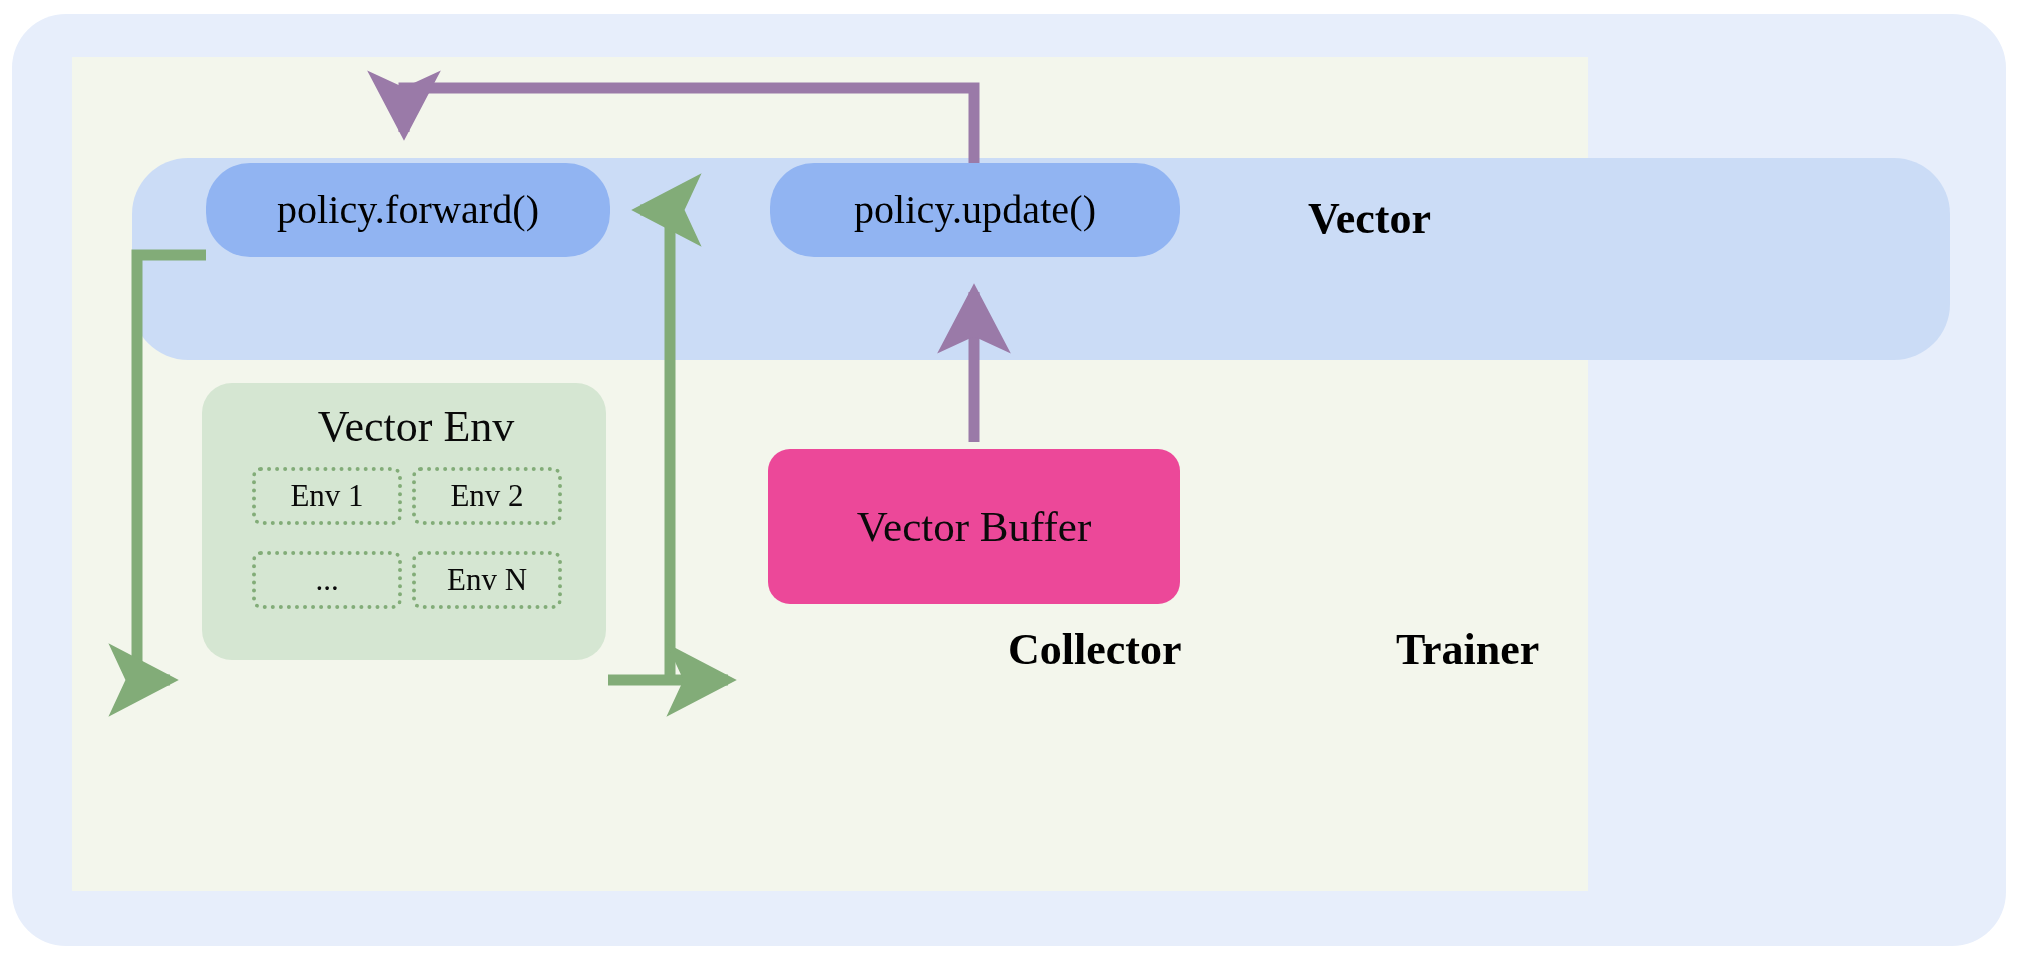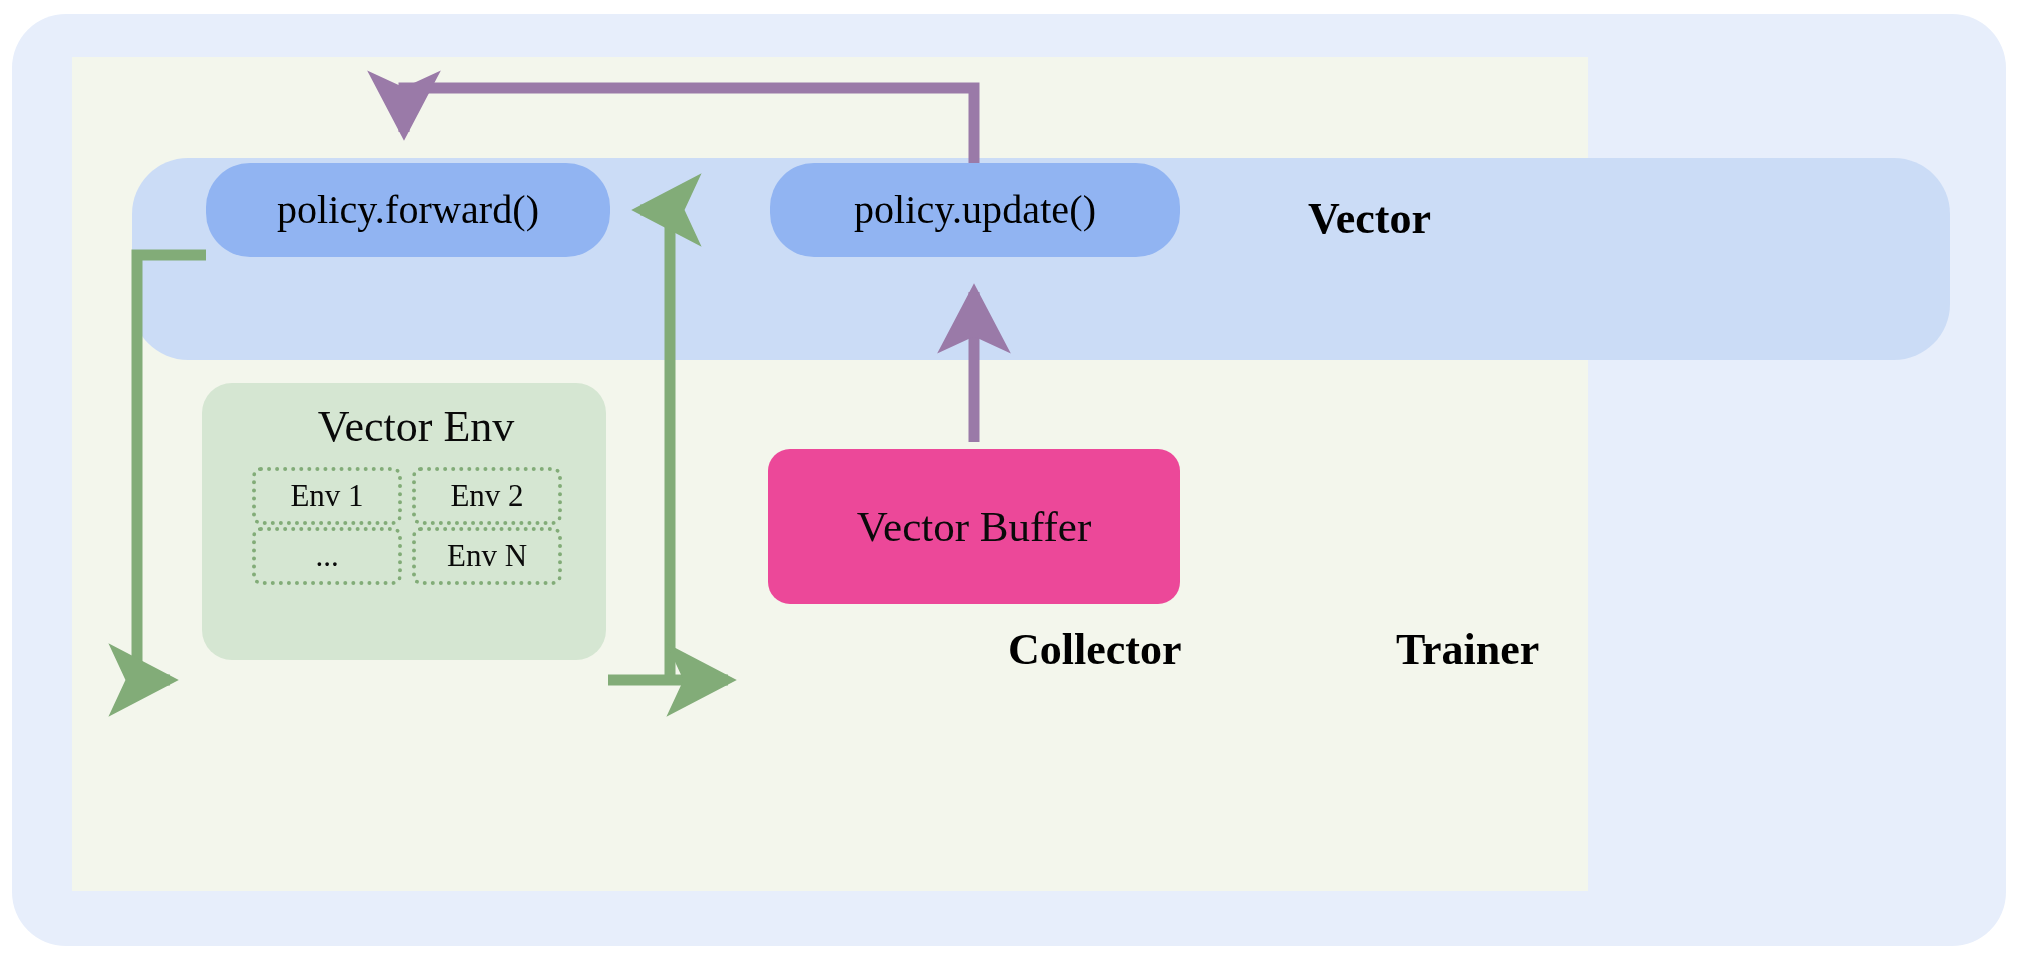--- a/index.html
+++ b/index.html
@@ -94,21 +94,21 @@
     line-height: 1;
     margin-left: 12px;
   }
   .env-grid {
     position: absolute;
     left: 50px;
     top: 84px;
     width: 310px;
     display: flex;
     flex-wrap: wrap;
-    gap: 2px 10px;
+    gap: 26px 10px;
     align-items: center;
   }
   .env-cell {
     width: 150px;
     height: 58px;
     border: 4px dotted #82ac78;
     border-radius: 9px;
     display: flex;
     align-items: center;
     justify-content: center;

